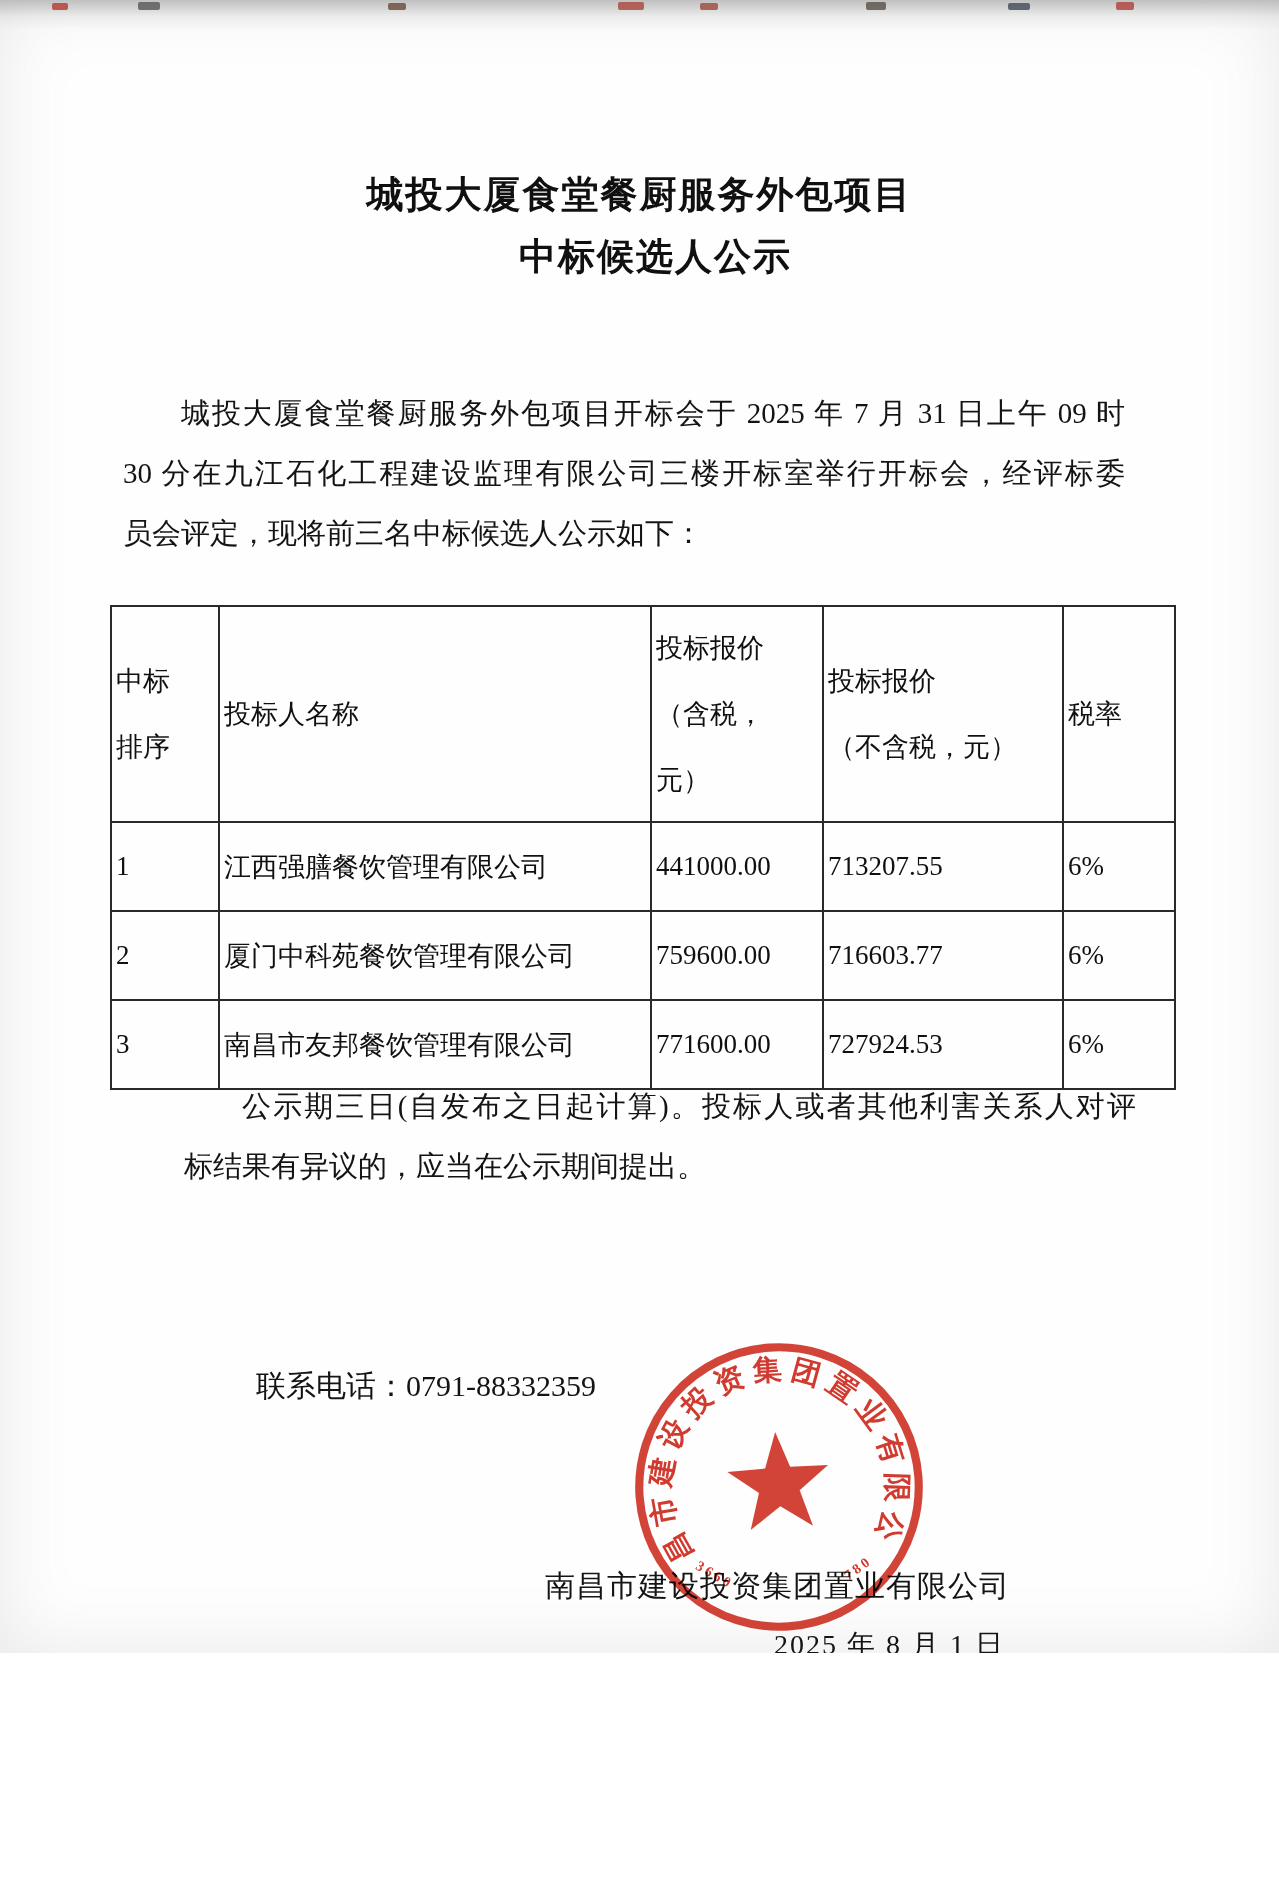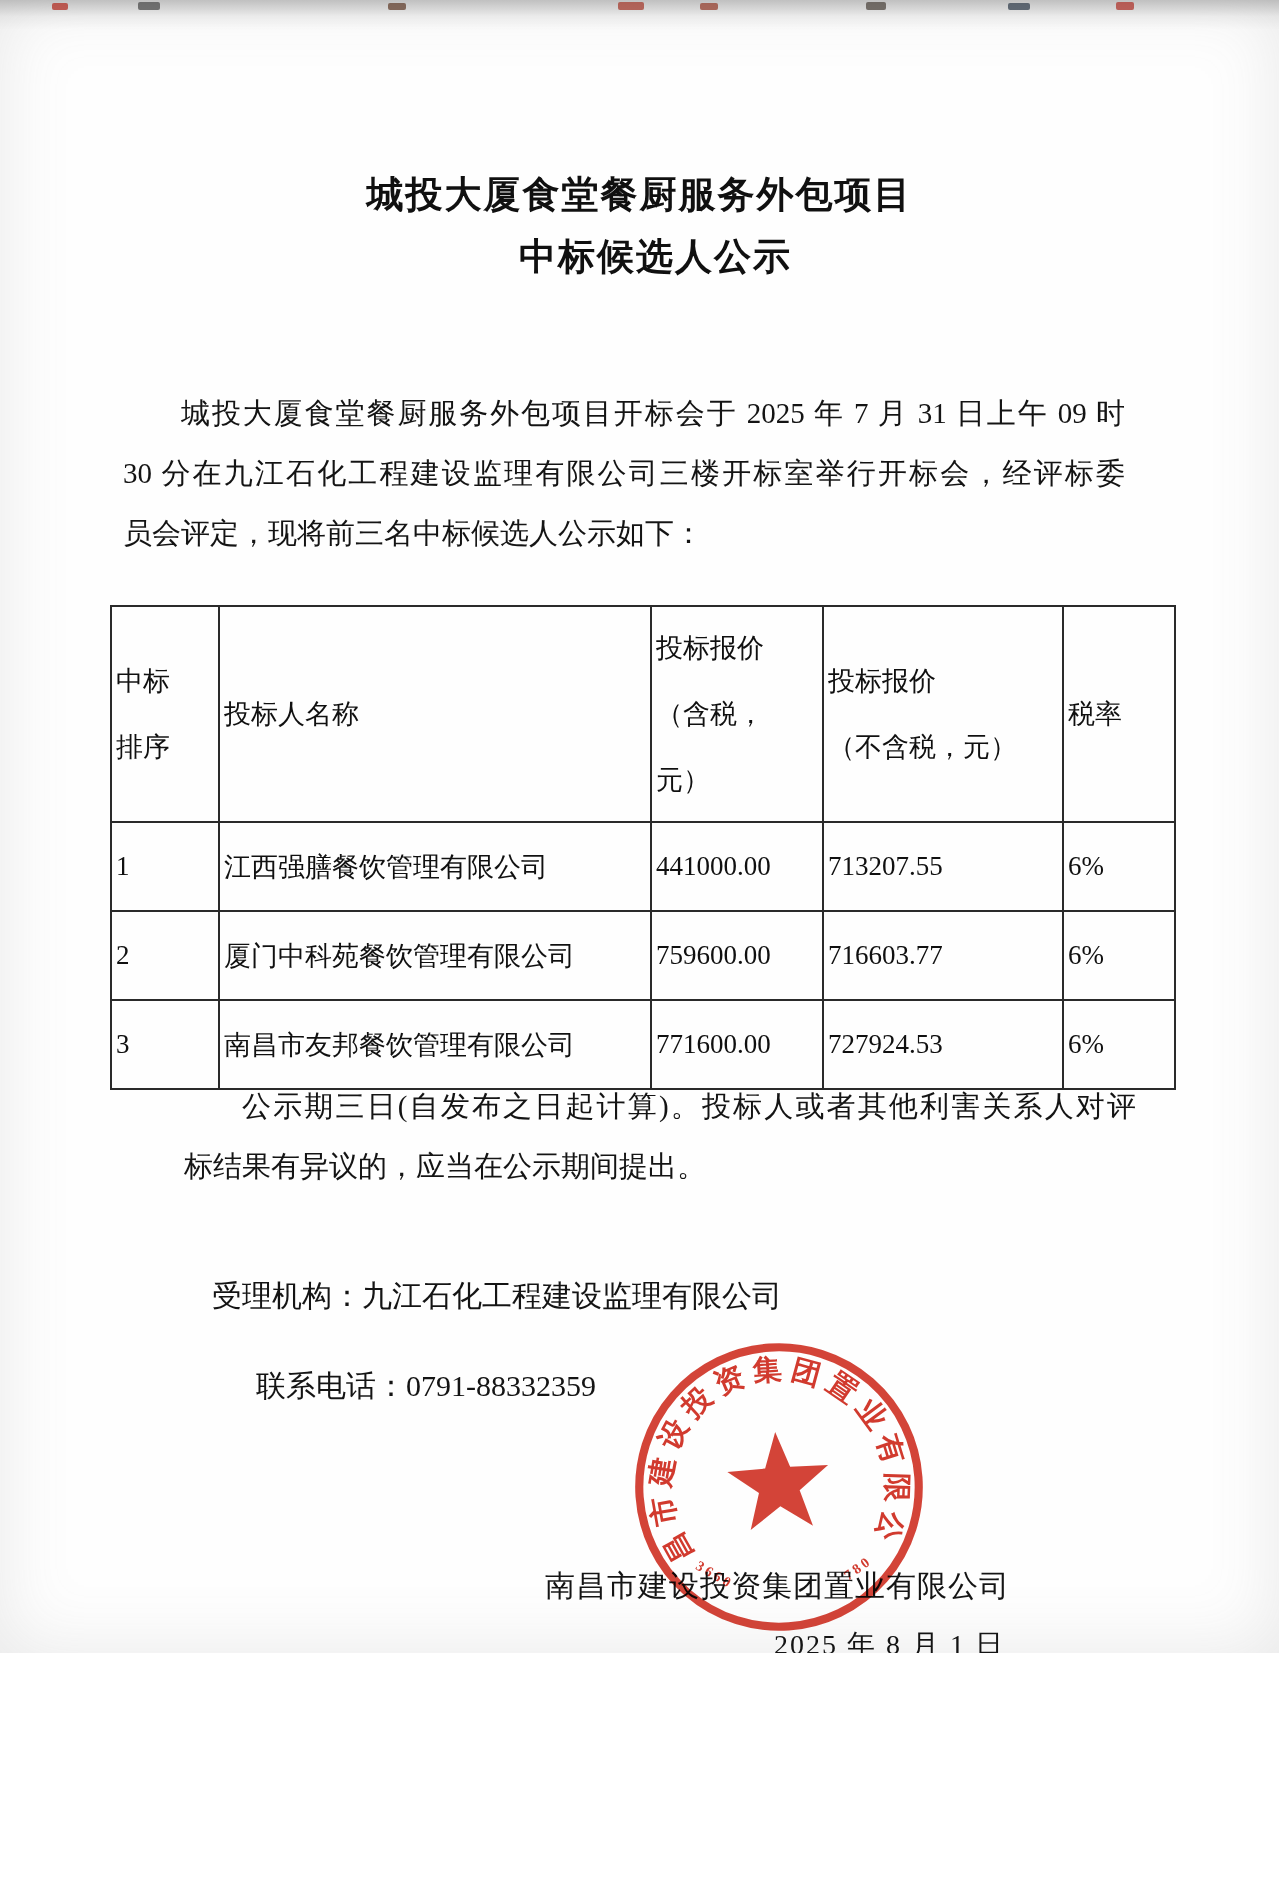--- a/index.html
+++ b/index.html
@@ -188,23 +188,20 @@
         <td>6%</td>
       </tr>
     </tbody>
   </table>
 
   <div id="notice" class="para">
     <div class="pline just l1">公示期三日(自发布之日起计算)。投标人或者其他利害关系人对评</div>
     <div class="pline">标结果有异议的，应当在公示期间提出。</div>
   </div>
 
-  <div id="agency-line" class="contact-line">
-    <span>受理机构：</span><span>九江石化工程建设监理有限公司</span>
-  </div>
   <div id="phone-line" class="contact-line">
     <span>联系电话：</span><span>0791-88332359</span>
   </div>
 
   <div id="sig-company">南昌市建设投资集团置业有限公司</div>
   <div id="sig-date">2025 年 8 月 1 日</div>
 
   <svg class="seal" viewBox="0 0 300 300" aria-hidden="true">
     <circle cx="150" cy="150" r="137" fill="none" stroke="#cf2b1e" stroke-width="8" opacity="0.95"></circle>
     <polygon points="150,96 162.3,131 199.5,131.9 170,154.5 180.6,190.1 150,169 119.4,190.1 130,154.5 100.5,131.9 137.7,131" fill="#cf2b1e" opacity="0.95"></polygon>

